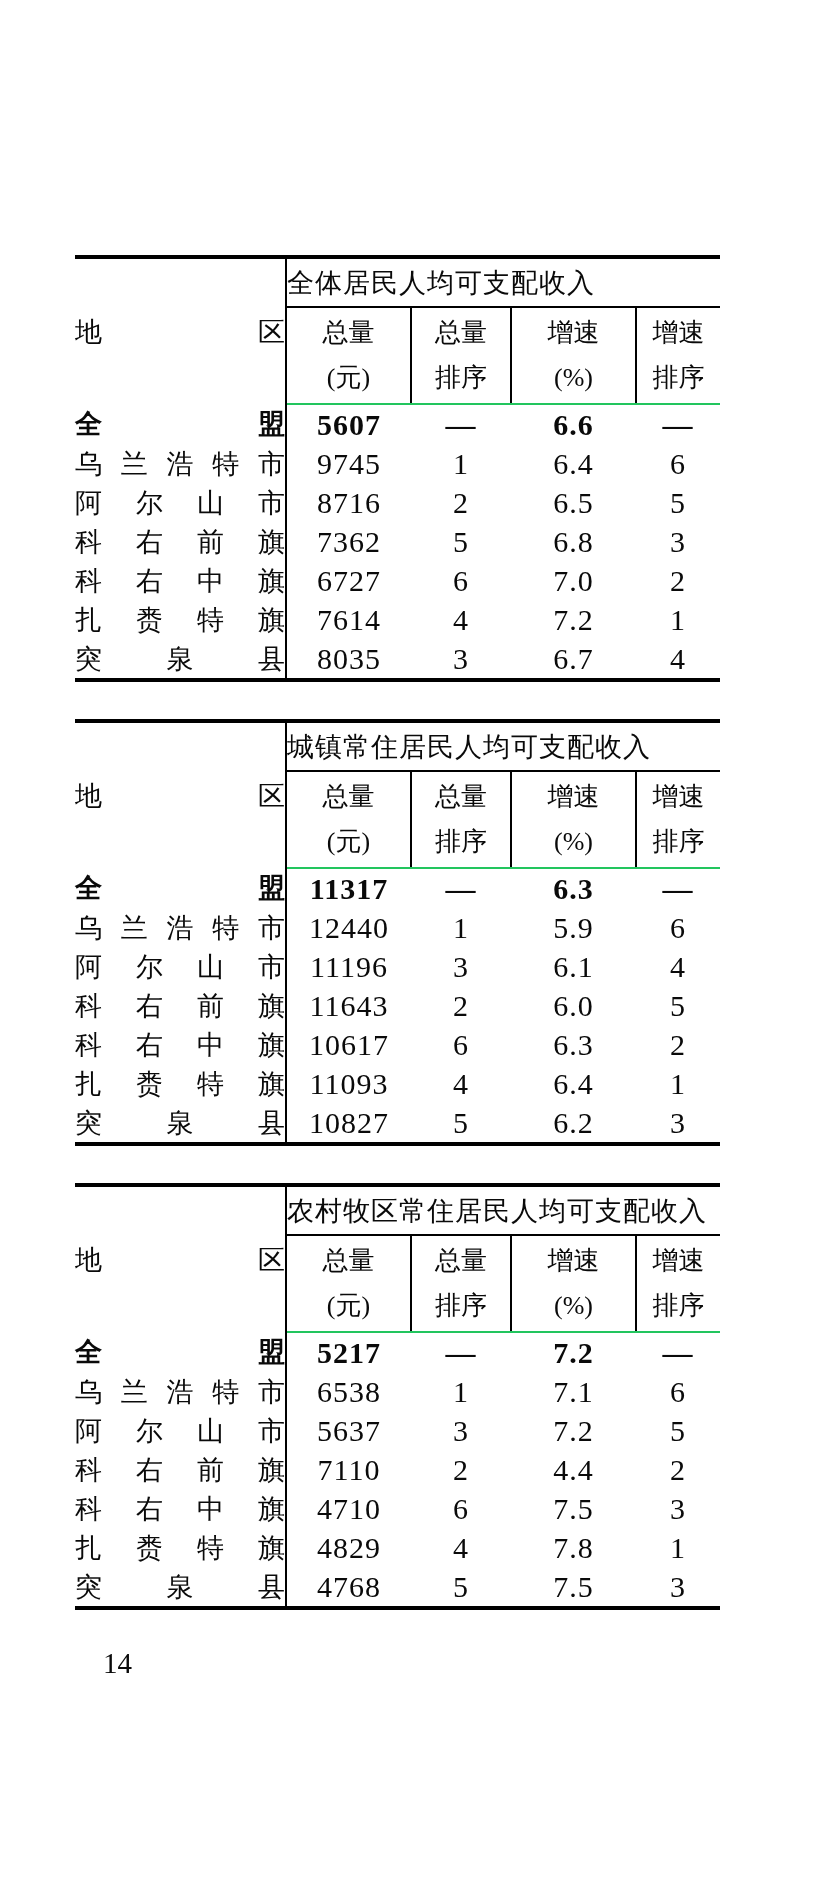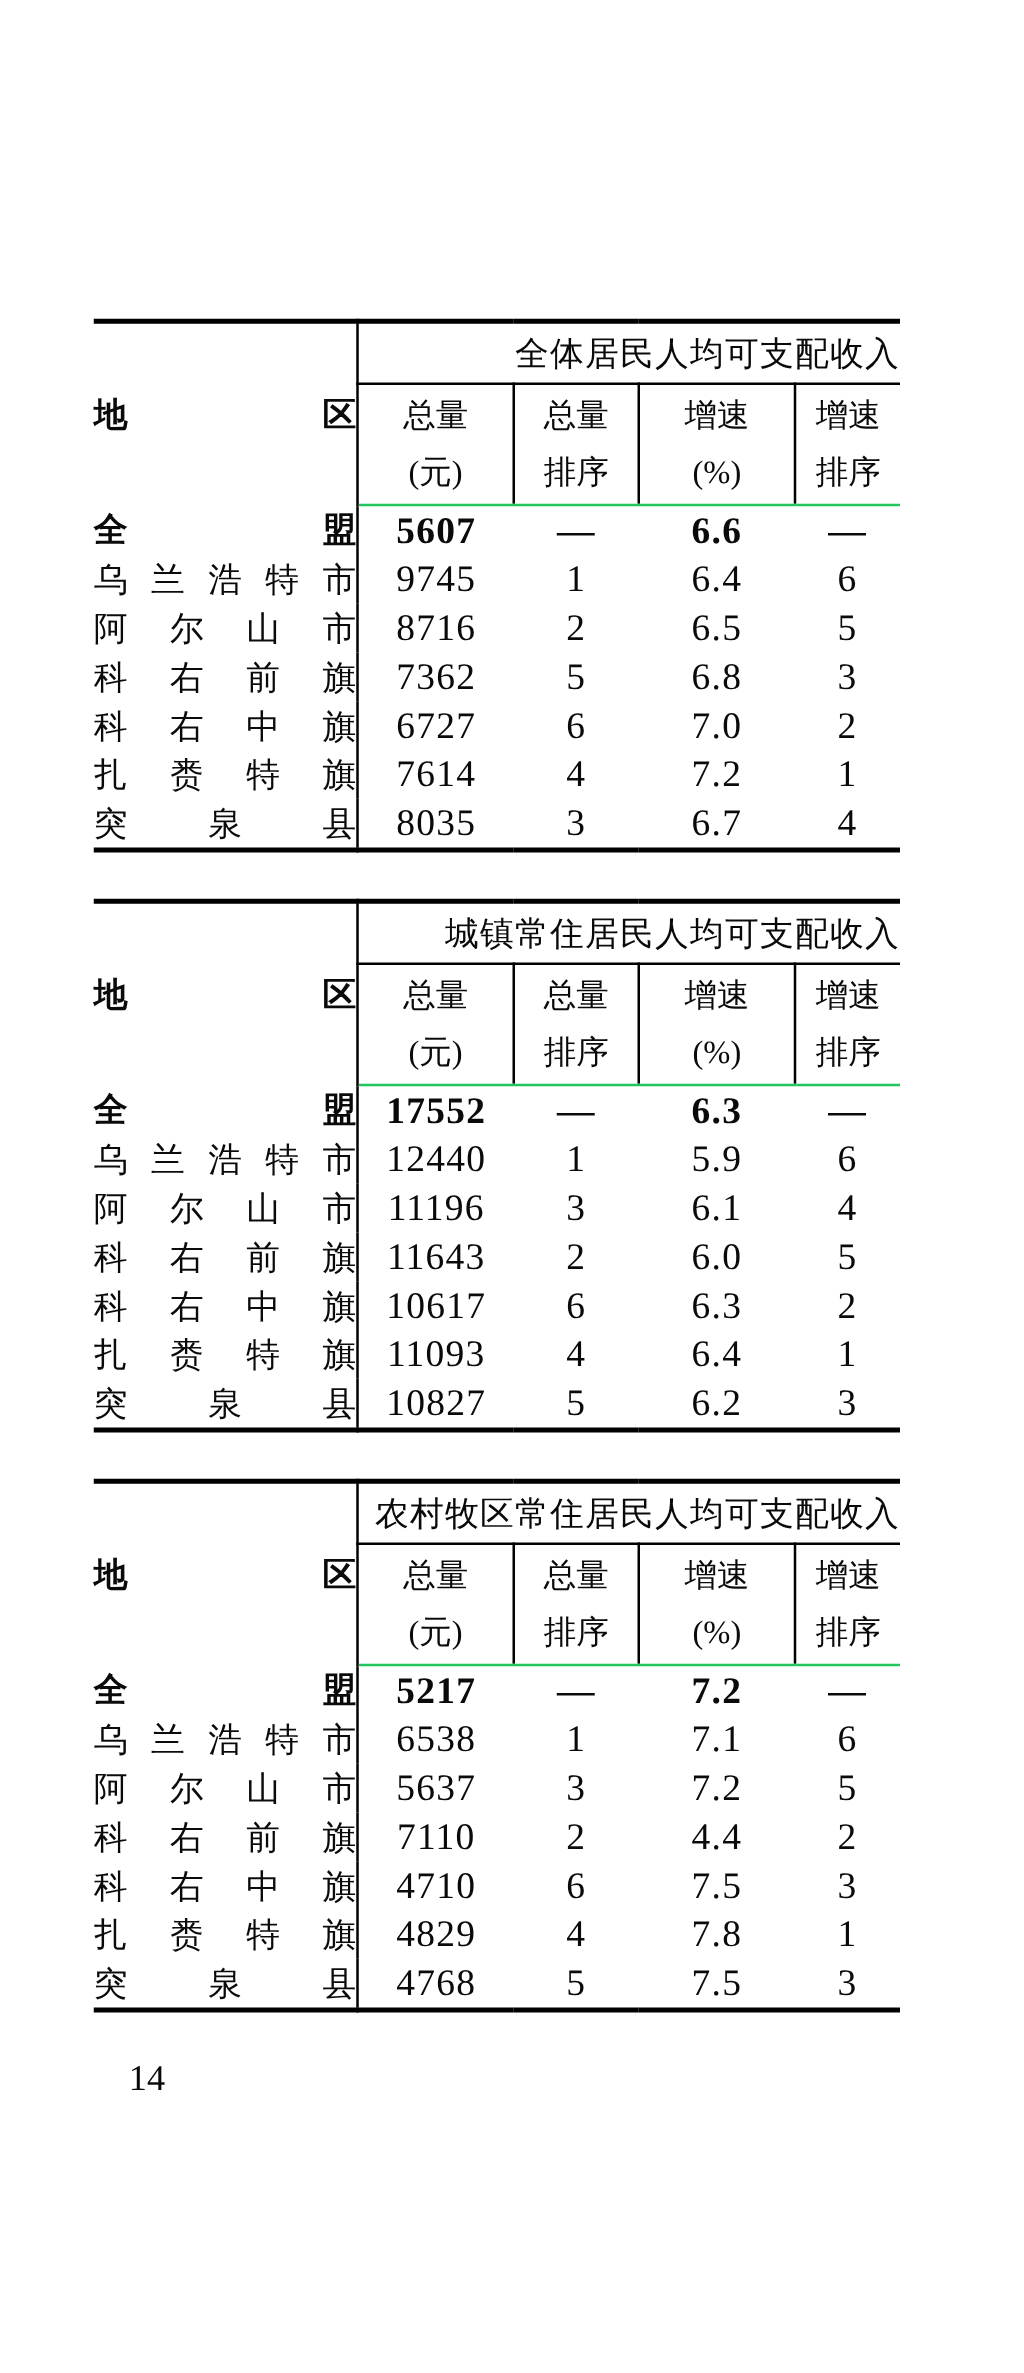--- a/index.html
+++ b/index.html
@@ -20,33 +20,32 @@
     border-bottom: 4px solid #000;
     margin: 0 0 37px 0;
   }
   table.income-table td { padding: 0; vertical-align: middle; }
 
   
   .title-cell {
     border-left: 2px solid #000;
     border-bottom: 2px solid #000;
     height: 47px;
-    text-align: right;
+    text-align: left;
     font-size: 27px;
     letter-spacing: 1px;
     white-space: nowrap;
     overflow: hidden;
   }
   .region-head {
     border-right: 2px solid #000;
     text-align: justify;
     text-align-last: justify;
     padding: 0 46px;
     font-size: 27px;
-    font-weight: bold;
   }
   .col-head {
     border-left: 2px solid #000;
     border-bottom: 2px solid #22c55e;
     height: 95px;
     text-align: center;
     font-size: 26px;
     line-height: 1.72;
   }
 
@@ -189,21 +188,21 @@
         </td>
       <td class="col-head">
           <div>增速</div>
           <div>排序</div>
         </td>
     </tr>
   </thead>
   <tbody>
       <tr class="bold-row">
         <td class="region-cell">全盟</td>
-        <td class="num">17552</td>
+        <td class="num">11317</td>
         <td class="num">—</td>
         <td class="num">6.3</td>
         <td class="num">—</td>
       </tr>
       <tr>
         <td class="region-cell">乌兰浩特市</td>
         <td class="num">12440</td>
         <td class="num">1</td>
         <td class="num">5.9</td>
         <td class="num">6</td>

